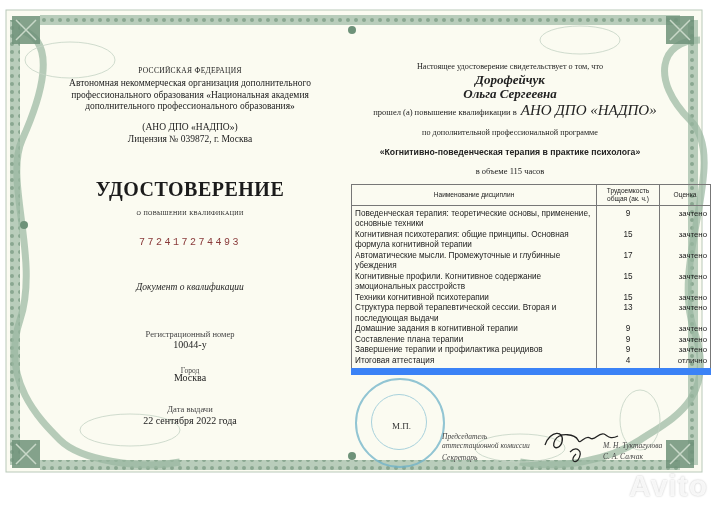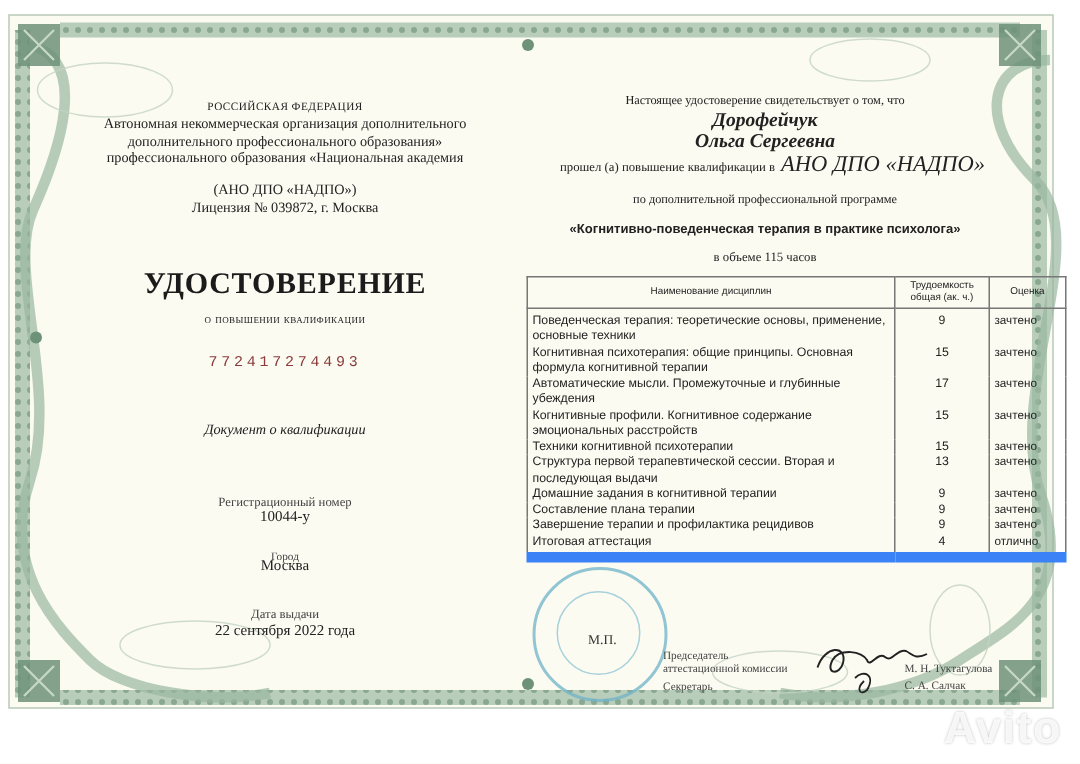--- a/index.html
+++ b/index.html
@@ -16,27 +16,27 @@
   .italic { font-style:italic; }
   .right-col { left:350px; width:320px; }
   .name { font-size:13px; font-weight:bold; font-style:italic; }
   .org { font-size:15px; font-style:italic; }
   .program { font-family:"Liberation Sans", sans-serif; font-weight:bold; font-size:8.7px; }
   table.disc { position:absolute; left:351px; top:184px; width:360px; border-collapse:collapse;
                font-family:"Liberation Sans", sans-serif; font-size:8.2px; color:#222; }
   table.disc th { font-weight:normal; font-size:6.6px; border:1px solid #777; padding:2px 2px; line-height:1.2; text-align:center; }
   table.disc td { border-left:1px solid #777; border-right:1px solid #777; padding:0 3px; line-height:10.5px; vertical-align:top; }
   table.disc td.n { text-align:center; width:56px; }
-  table.disc td.g { text-align:left; width:44px; font-size:7.8px; }
+  table.disc td.g { text-align:right; width:44px; font-size:7.8px; }
   table.disc tr:last-child td { border-bottom:7px solid #3b82f6; }
   .stamp { position:absolute; left:355px; top:378px; width:86px; height:86px; border-radius:50%;
            border:2px solid #6fb3c9; opacity:0.75; }
   .stamp .inner { position:absolute; left:14px; top:14px; width:54px; height:54px; border-radius:50%; border:1px solid #8cc3d4; }
   .mp { position:absolute; left:392px; top:421px; font-size:9px; color:#333; }
-  .sig-label { position:absolute; font-size:7.5px; color:#444; }
+  .sig-label { position:absolute; font-style:italic; font-size:7.5px; color:#444; }
   .avito { position:absolute; right:12px; bottom:6px; font-family:"Liberation Sans", sans-serif; font-weight:bold;
            font-size:30px; color:rgba(255,255,255,0.85); text-shadow:0 0 2px rgba(0,0,0,0.25); letter-spacing:1px; }
 </style>
 </head>
 <body>
 
 <div class="sheet"></div>
 
 <svg class="border-svg" viewBox="0 0 720 509">
   <defs>
@@ -75,22 +75,22 @@
   <ellipse cx="70" cy="60" rx="45" ry="18" fill="none" stroke="#c4d3c4" stroke-width="1" opacity="0.8"></ellipse>
   <ellipse cx="130" cy="430" rx="50" ry="16" fill="none" stroke="#c4d3c4" stroke-width="1" opacity="0.8"></ellipse>
   <ellipse cx="520" cy="448" rx="45" ry="14" fill="none" stroke="#c4d3c4" stroke-width="1" opacity="0.8"></ellipse>
   <ellipse cx="640" cy="420" rx="20" ry="30" fill="none" stroke="#c4d3c4" stroke-width="1" opacity="0.8"></ellipse>
   <ellipse cx="580" cy="40" rx="40" ry="14" fill="none" stroke="#c4d3c4" stroke-width="1" opacity="0.8"></ellipse>
 </svg>
 
 <div class="abs left-col small" style="top:66px; font-size:7.5px; letter-spacing:0.3px;">РОССИЙСКАЯ ФЕДЕРАЦИЯ</div>
 <div class="abs left-col" style="top:78px; font-size:9.5px; line-height:11.5px;">
   <div>Автономная некоммерческая организация дополнительного</div>
+  <div>профессионального образования «Национальная академия</div>
   <div>дополнительного профессионального образования»</div>
-  <div>профессионального образования «Национальная академия</div>
 </div>
 <div class="abs left-col" style="top:122px; font-size:9.5px; line-height:11.5px;">
   <div>(АНО ДПО «НАДПО»)</div>
   <div>Лицензия № 039872, г. Москва</div>
 </div>
 
 <div class="abs left-col title" style="top:178px;">УДОСТОВЕРЕНИЕ</div>
 <div class="abs left-col subtitle" style="top:207px;">о повышении квалификации</div>
 <div class="abs left-col serial" style="top:237px;">772417274493</div>
 <div class="abs left-col italic" style="top:282px; font-size:9.5px;">Документ о квалификации</div>

